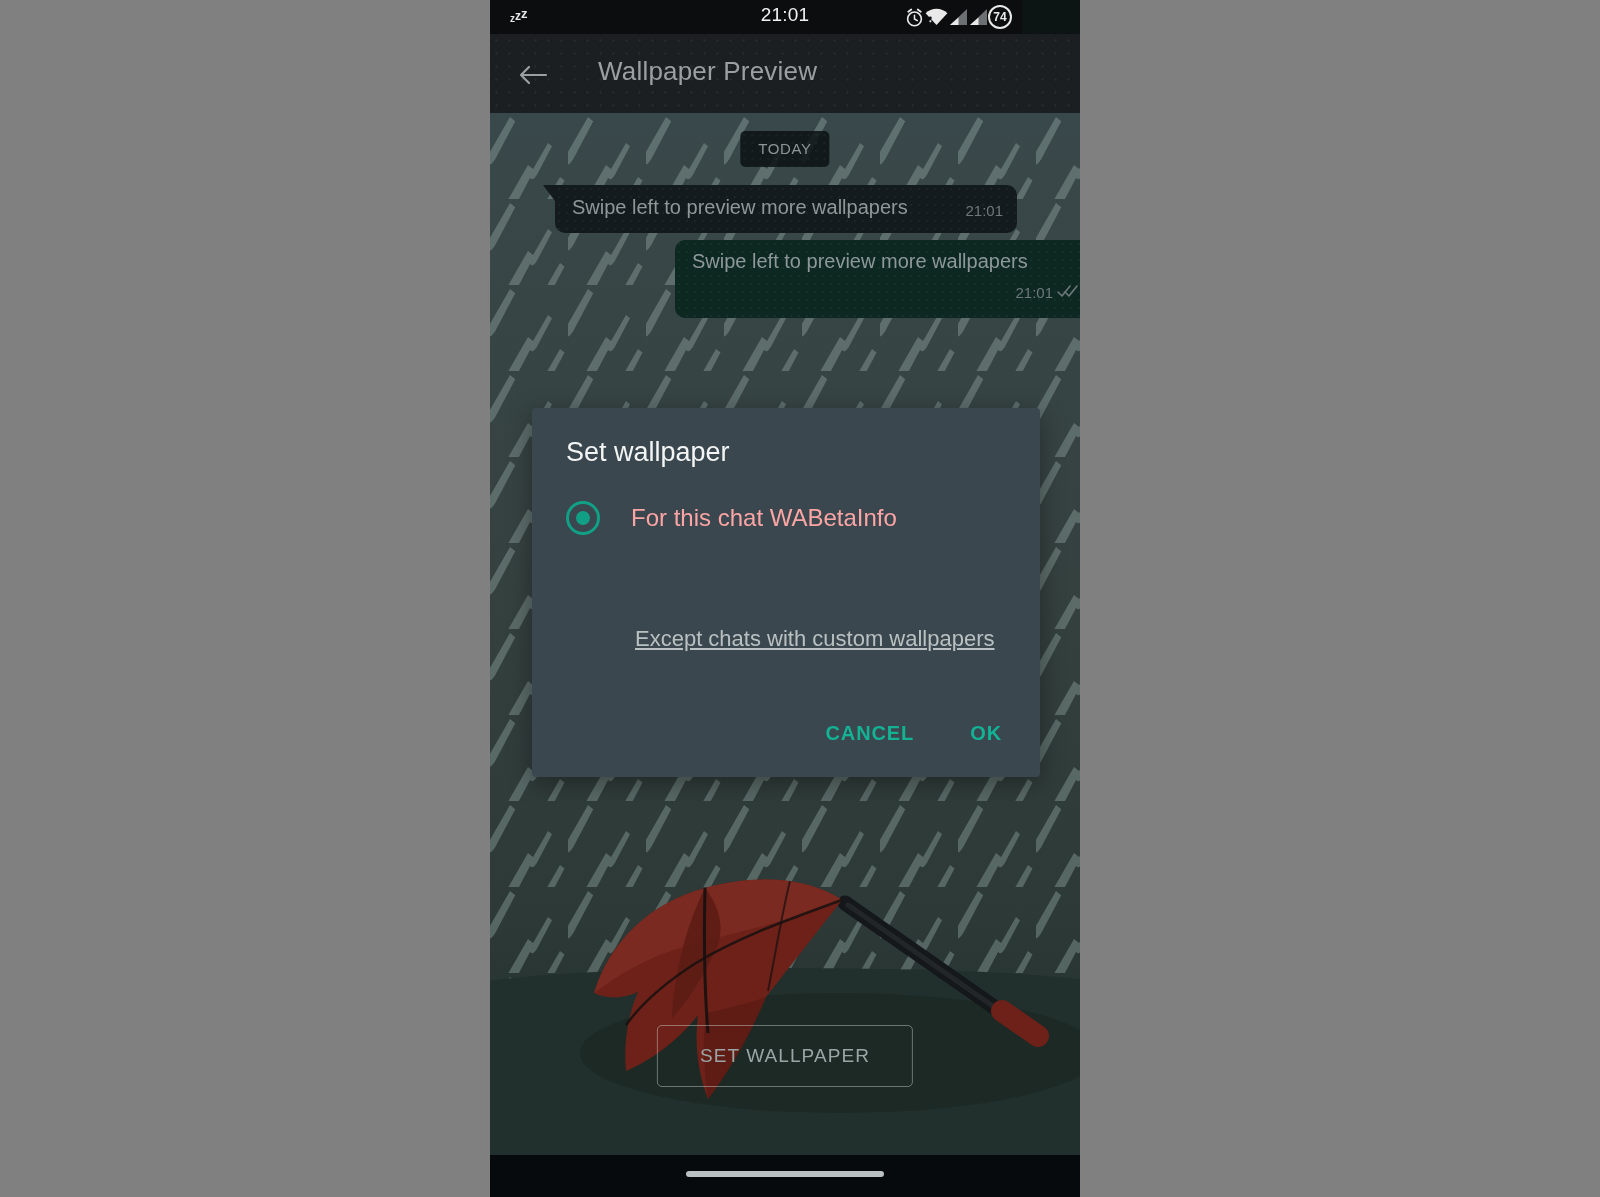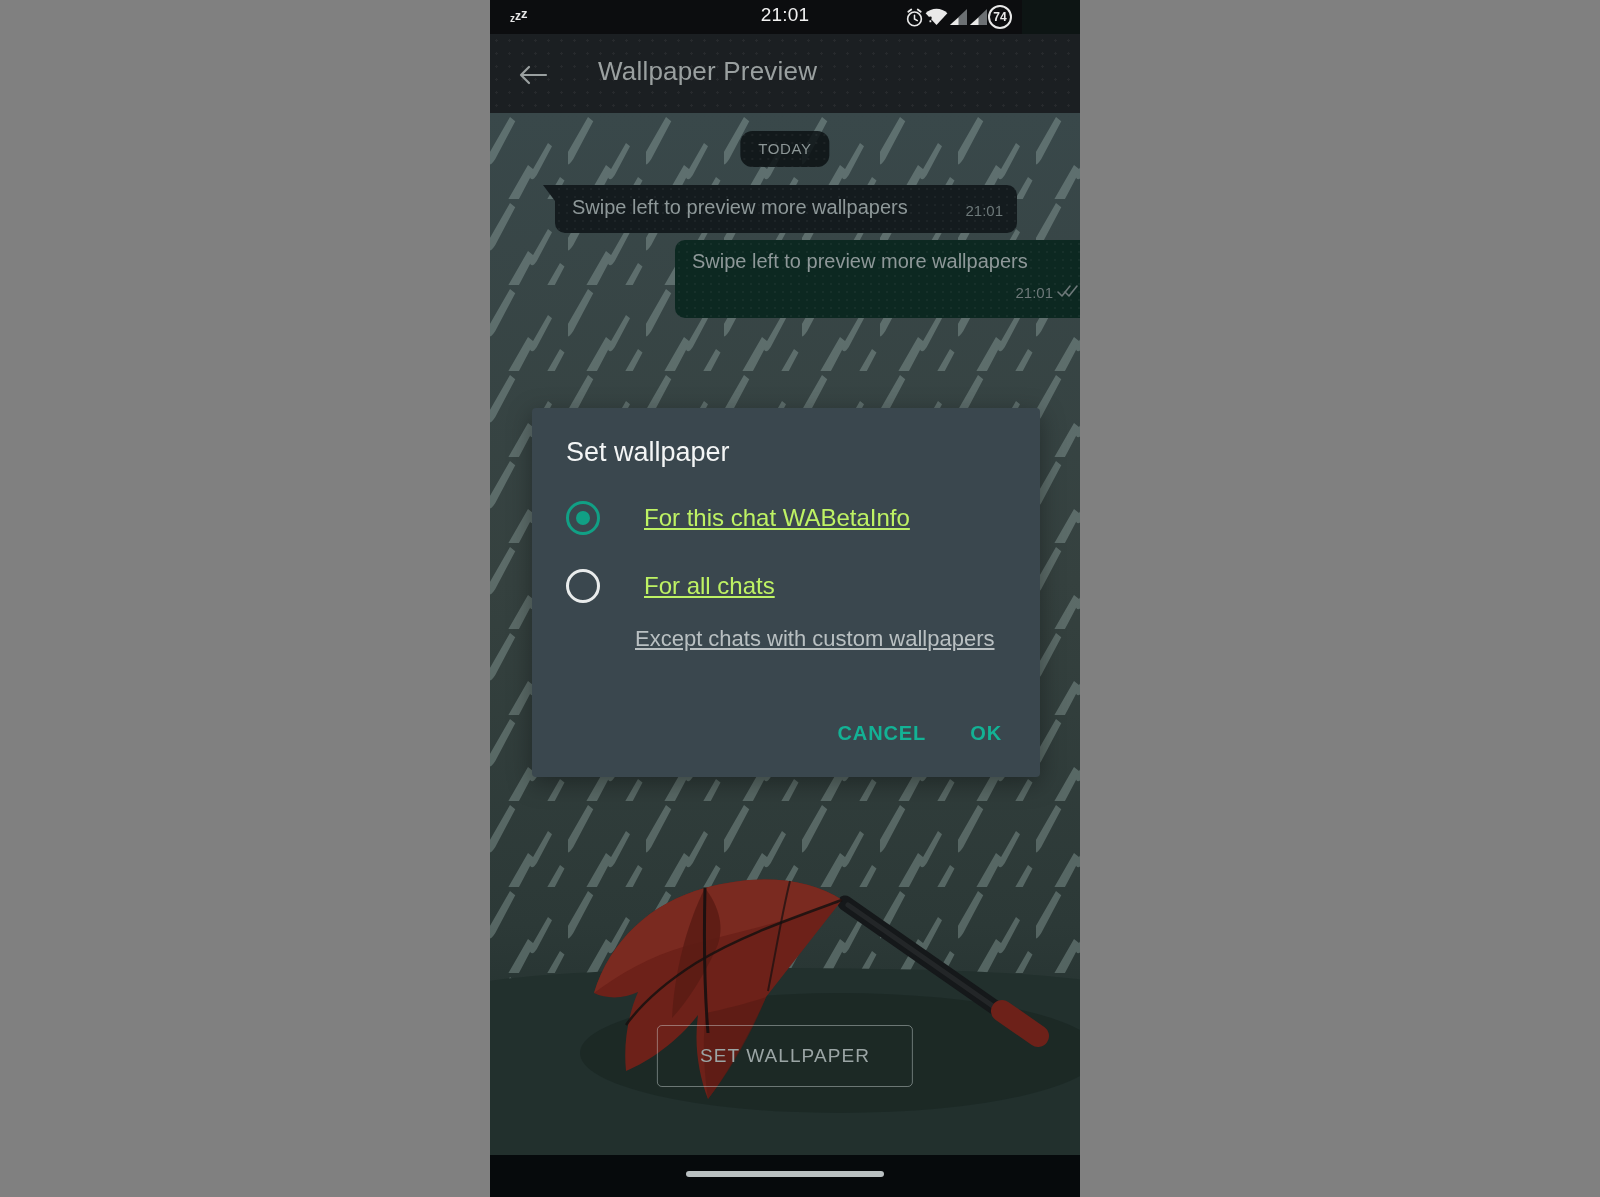--- a/index.html
+++ b/index.html
@@ -125,21 +125,21 @@
 
   
   #chat {
     position: absolute; left: 0; top: 0; width: 590px; height: 1042px;
     z-index: 5;
   }
   #today-pill {
     position: absolute; left: 50%; transform: translateX(-50%); top: 18px;
     background: rgba(12,18,20,.86);
     color: #8c9696; font-size: 15px; letter-spacing: .6px;
-    padding: 9px 18px 10px; border-radius: 12px;
+    padding: 9px 18px 10px; border-radius: 5px;
   }
   #today-pill::after {
     content: ""; position: absolute; inset: 0; border-radius: 9px;
     background-image: radial-gradient(rgba(255,255,255,.045) 1px, transparent 1.2px);
     background-size: 8px 8px;
   }
   #today-pill span { position: relative; z-index: 2; }
 
   .bubble {
     position: absolute;
@@ -253,34 +253,33 @@
     position: relative;
   }
   .radio.on  { border: 3px solid #11a085; }
   .radio.on::after {
     content: ""; position: absolute;
     left: 7px; top: 7px; width: 14px; height: 14px;
     border-radius: 50%; background: #11a085;
   }
   .radio.off { border: 3px solid #e9ecec; }
   .radio-label {
-    margin-left: 44px;
-    color: #bef264; font-size: 24px;
+    margin-left: 31px;
+    color: #fca5a5; font-size: 24px;
     white-space: nowrap;
-    text-decoration: underline;
   }
   #radio-subtext {
     position: absolute; left: 103px; top: 218px;
     color: #b9c0c2; font-size: 22px;
     white-space: nowrap;
     text-decoration: underline;
   }
   #dialog-actions {
     position: absolute; right: 26px; bottom: 22px;
-    display: flex; align-items: center; gap: 20px;
+    display: flex; align-items: center; gap: 32px;
   }
   .dlg-btn {
     background: transparent; border: none;
     color: #13b295; font-size: 20px; font-weight: bold;
     letter-spacing: .9px;
     padding: 10px 12px;
     font-family: "Liberation Sans", sans-serif;
     cursor: pointer;
   }
 </style>
@@ -411,24 +410,20 @@
 </div>
 
 <div id="dialog">
   <div id="dialog-title">Set wallpaper</div>
 
   <div id="radio-row-this" class="radio-row">
     <span class="radio on"></span>
     <span class="radio-label">For this chat WABetaInfo</span>
   </div>
 
-  <div id="radio-row-all" class="radio-row">
-    <span class="radio off"></span>
-    <span class="radio-label">For all chats</span>
-  </div>
 
   <div id="radio-subtext">Except chats with custom wallpapers</div>
 
   <div id="dialog-actions">
     <button class="dlg-btn">CANCEL</button>
     <button class="dlg-btn">OK</button>
   </div>
 </div>
 
 </body></html>

